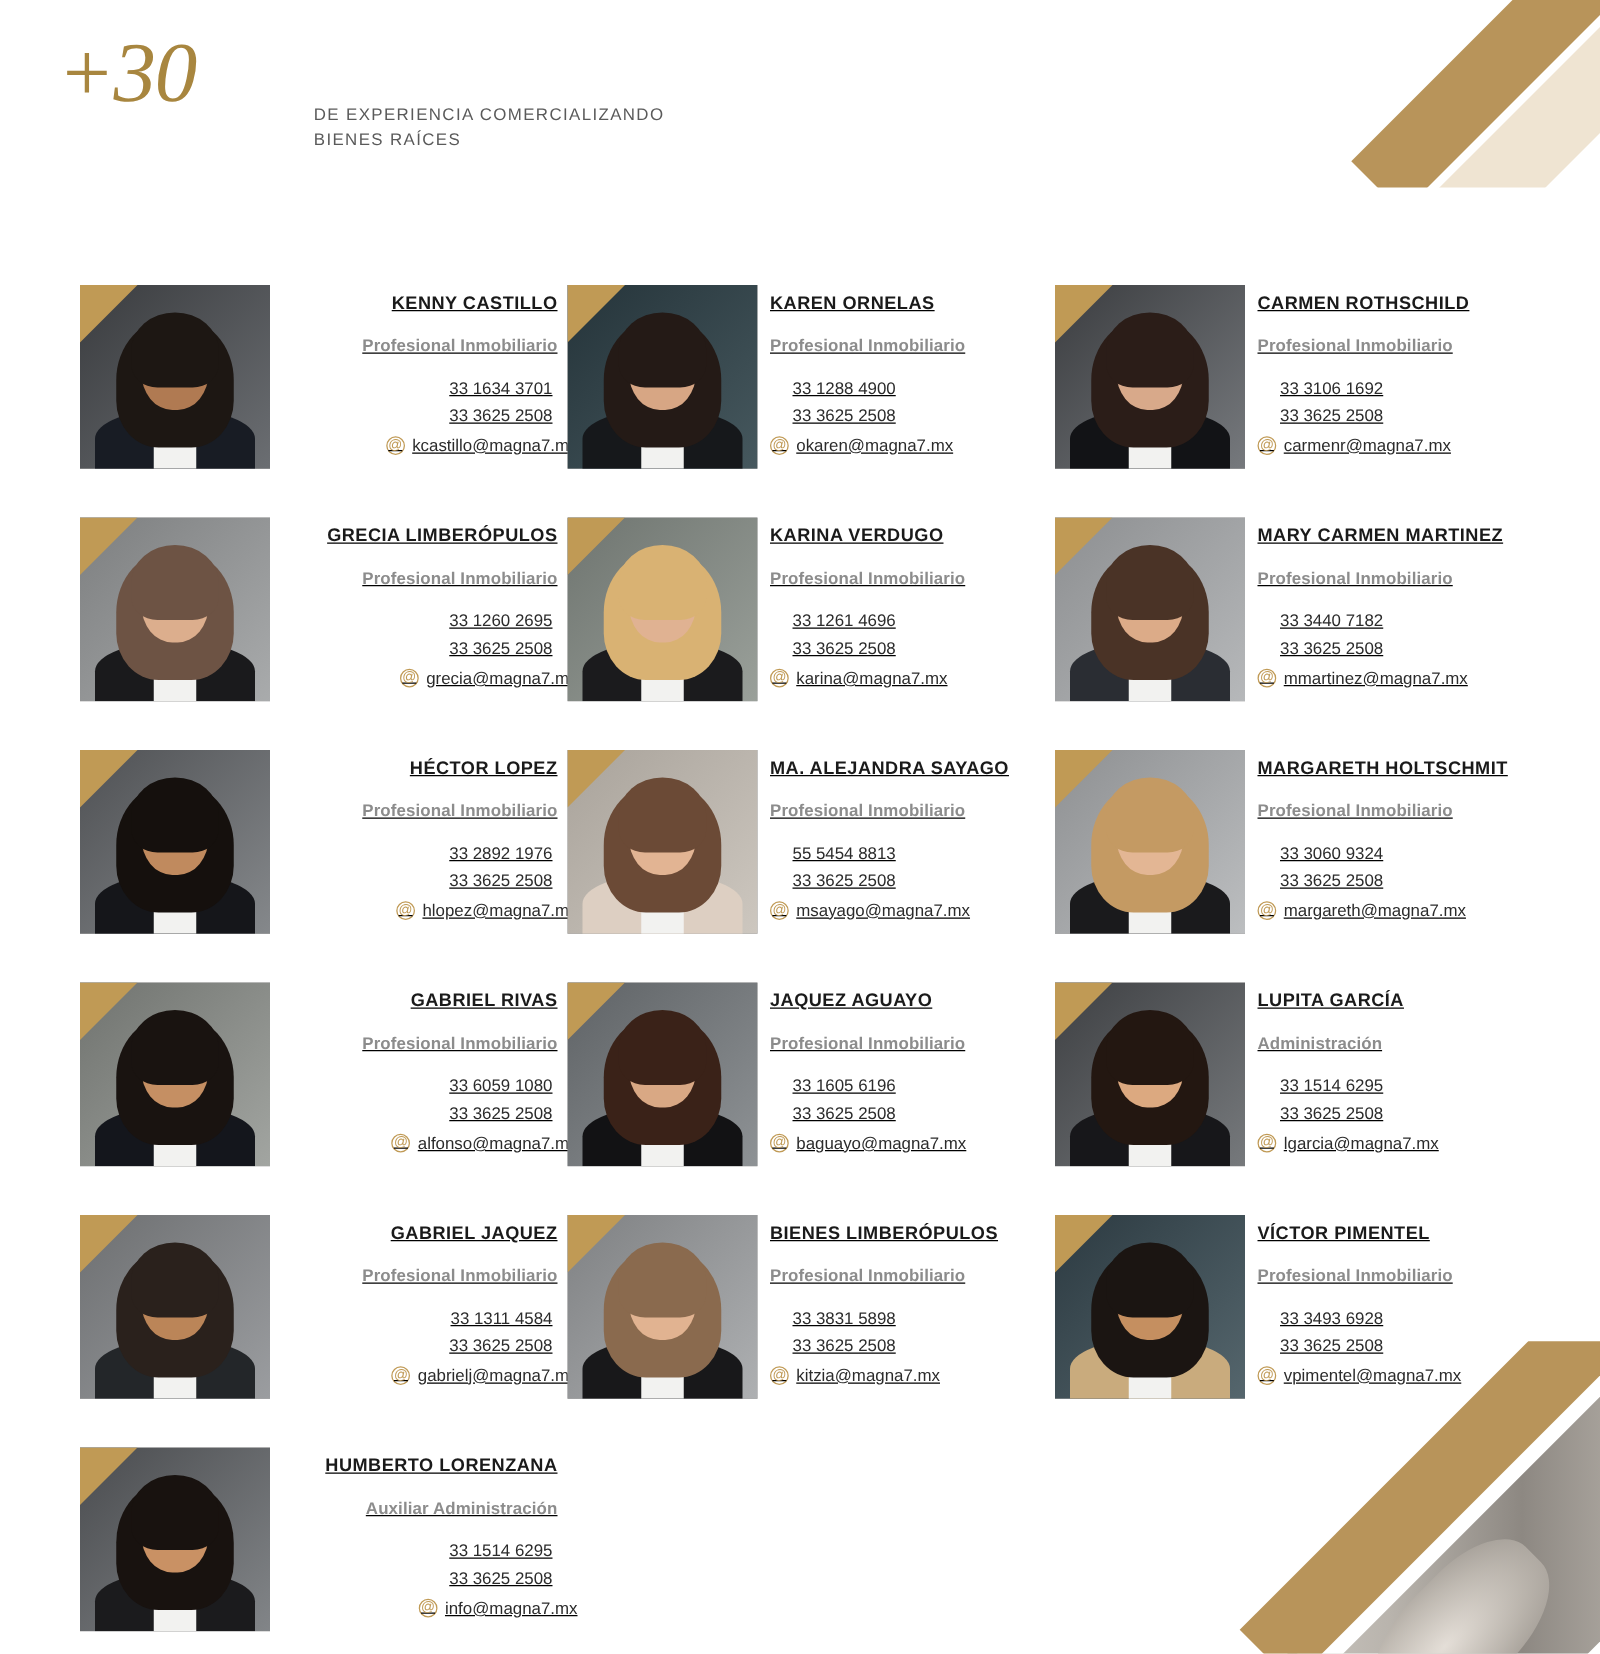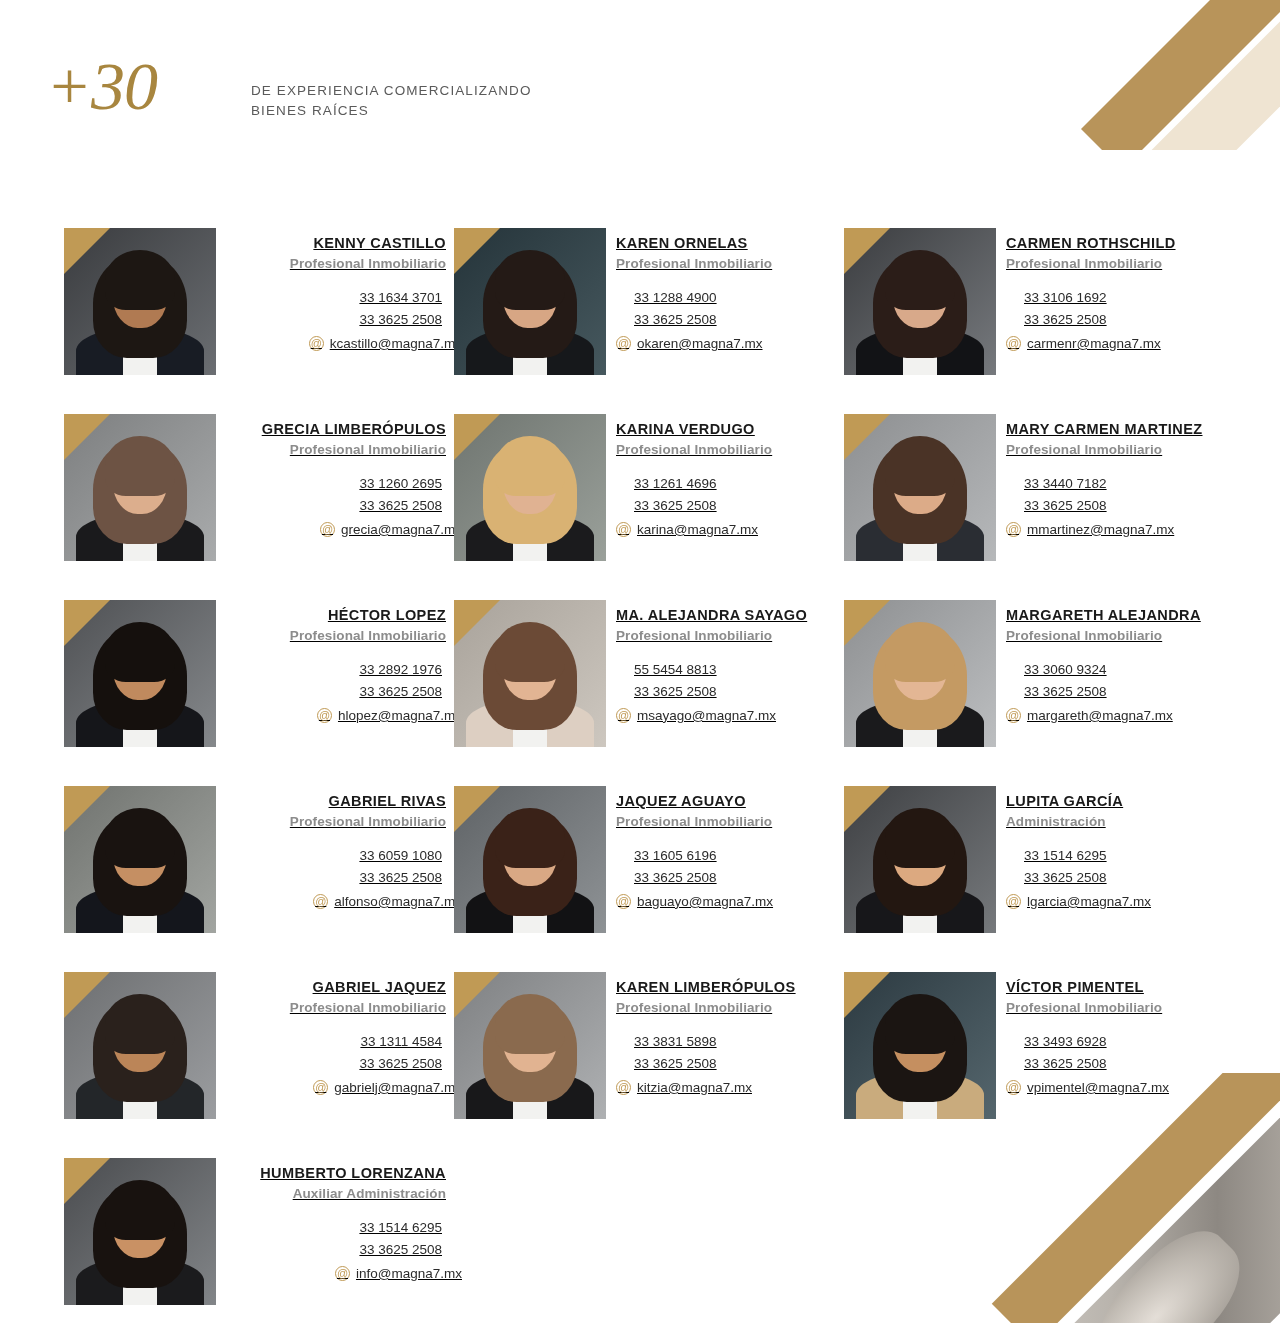--- a/index.html
+++ b/index.html
@@ -82,23 +82,23 @@
     left: 120px; top: 40px;
     width: 170px; height: 90px;
     background: radial-gradient(ellipse at 40% 50%, #efe9e2 0%, #c3bdb5 55%, #9a948d 100%);
     border-radius: 50% 40% 45% 55%;
     opacity: .85;
   }
 
   
   .header {
     position: absolute;
-    top: 52px; left: 40px;
+    top: 24px; left: 40px;
     display: flex;
-    align-items: center;
+    align-items: flex-end;
   }
   .years-block {
     position: relative;
     width: 205px;
     height: 110px;
     color: #a8863f;
     font-family: "Liberation Serif", serif;
   }
   .years-plus30 {
     position: absolute;
@@ -214,21 +214,21 @@
     font-weight: bold;
     color: #1a1a1a;
     letter-spacing: .4px;
     line-height: 1.25;
   }
   .role {
     font-size: 13.5px;
     font-weight: bold;
     color: #8c8c8c;
     letter-spacing: .1px;
-    margin-top: 4px;
+    margin-top: 17px;
   }
   .contact {
     margin-top: 16px;
     padding-left: 18px;
     font-size: 13.5px;
     color: #2b2b2b;
     line-height: 1.62;
   }
   .email-row {
     display: flex;
@@ -471,21 +471,21 @@
         <div class="photo">
           <div class="bg" style="background:linear-gradient(135deg,#8e9092 0%,#bcbec0 100%)"></div>
           <div class="body" style="background:#1a1a1c"></div>
           <div class="shirt"></div>
           <div class="hair-long" style="background:#c49a63"></div>
           <div class="head" style="background:#e3b694"></div>
           <div class="hair" style="background:#c49a63"></div>
           <div class="corner"></div>
         </div>
         <div class="info">
-          <div class="name">MARGARETH ALEJANDRA</div>
+          <div class="name">MARGARETH HOLTSCHMIT</div>
           <div class="role">Profesional Inmobiliario</div>
           <div class="contact">
             <div>33 3060 9324</div>
             <div>33 3625 2508</div>
             <div class="email-row">
               <span class="at-icon">@</span>
               <span class="email">margareth@magna7.mx</span>
             </div>
           </div>
         </div>
@@ -586,21 +586,21 @@
         <div class="photo">
           <div class="bg" style="background:linear-gradient(135deg,#7f8183 0%,#aeb0b2 100%)"></div>
           <div class="body" style="background:#18181a"></div>
           <div class="shirt"></div>
           <div class="hair-long" style="background:#8a6a4e"></div>
           <div class="head" style="background:#e1b391"></div>
           <div class="hair" style="background:#8a6a4e"></div>
           <div class="corner"></div>
         </div>
         <div class="info">
-          <div class="name">KAREN LIMBERÓPULOS</div>
+          <div class="name">BIENES LIMBERÓPULOS</div>
           <div class="role">Profesional Inmobiliario</div>
           <div class="contact">
             <div>33 3831 5898</div>
             <div>33 3625 2508</div>
             <div class="email-row">
               <span class="at-icon">@</span>
               <span class="email">kitzia@magna7.mx</span>
             </div>
           </div>
         </div>

